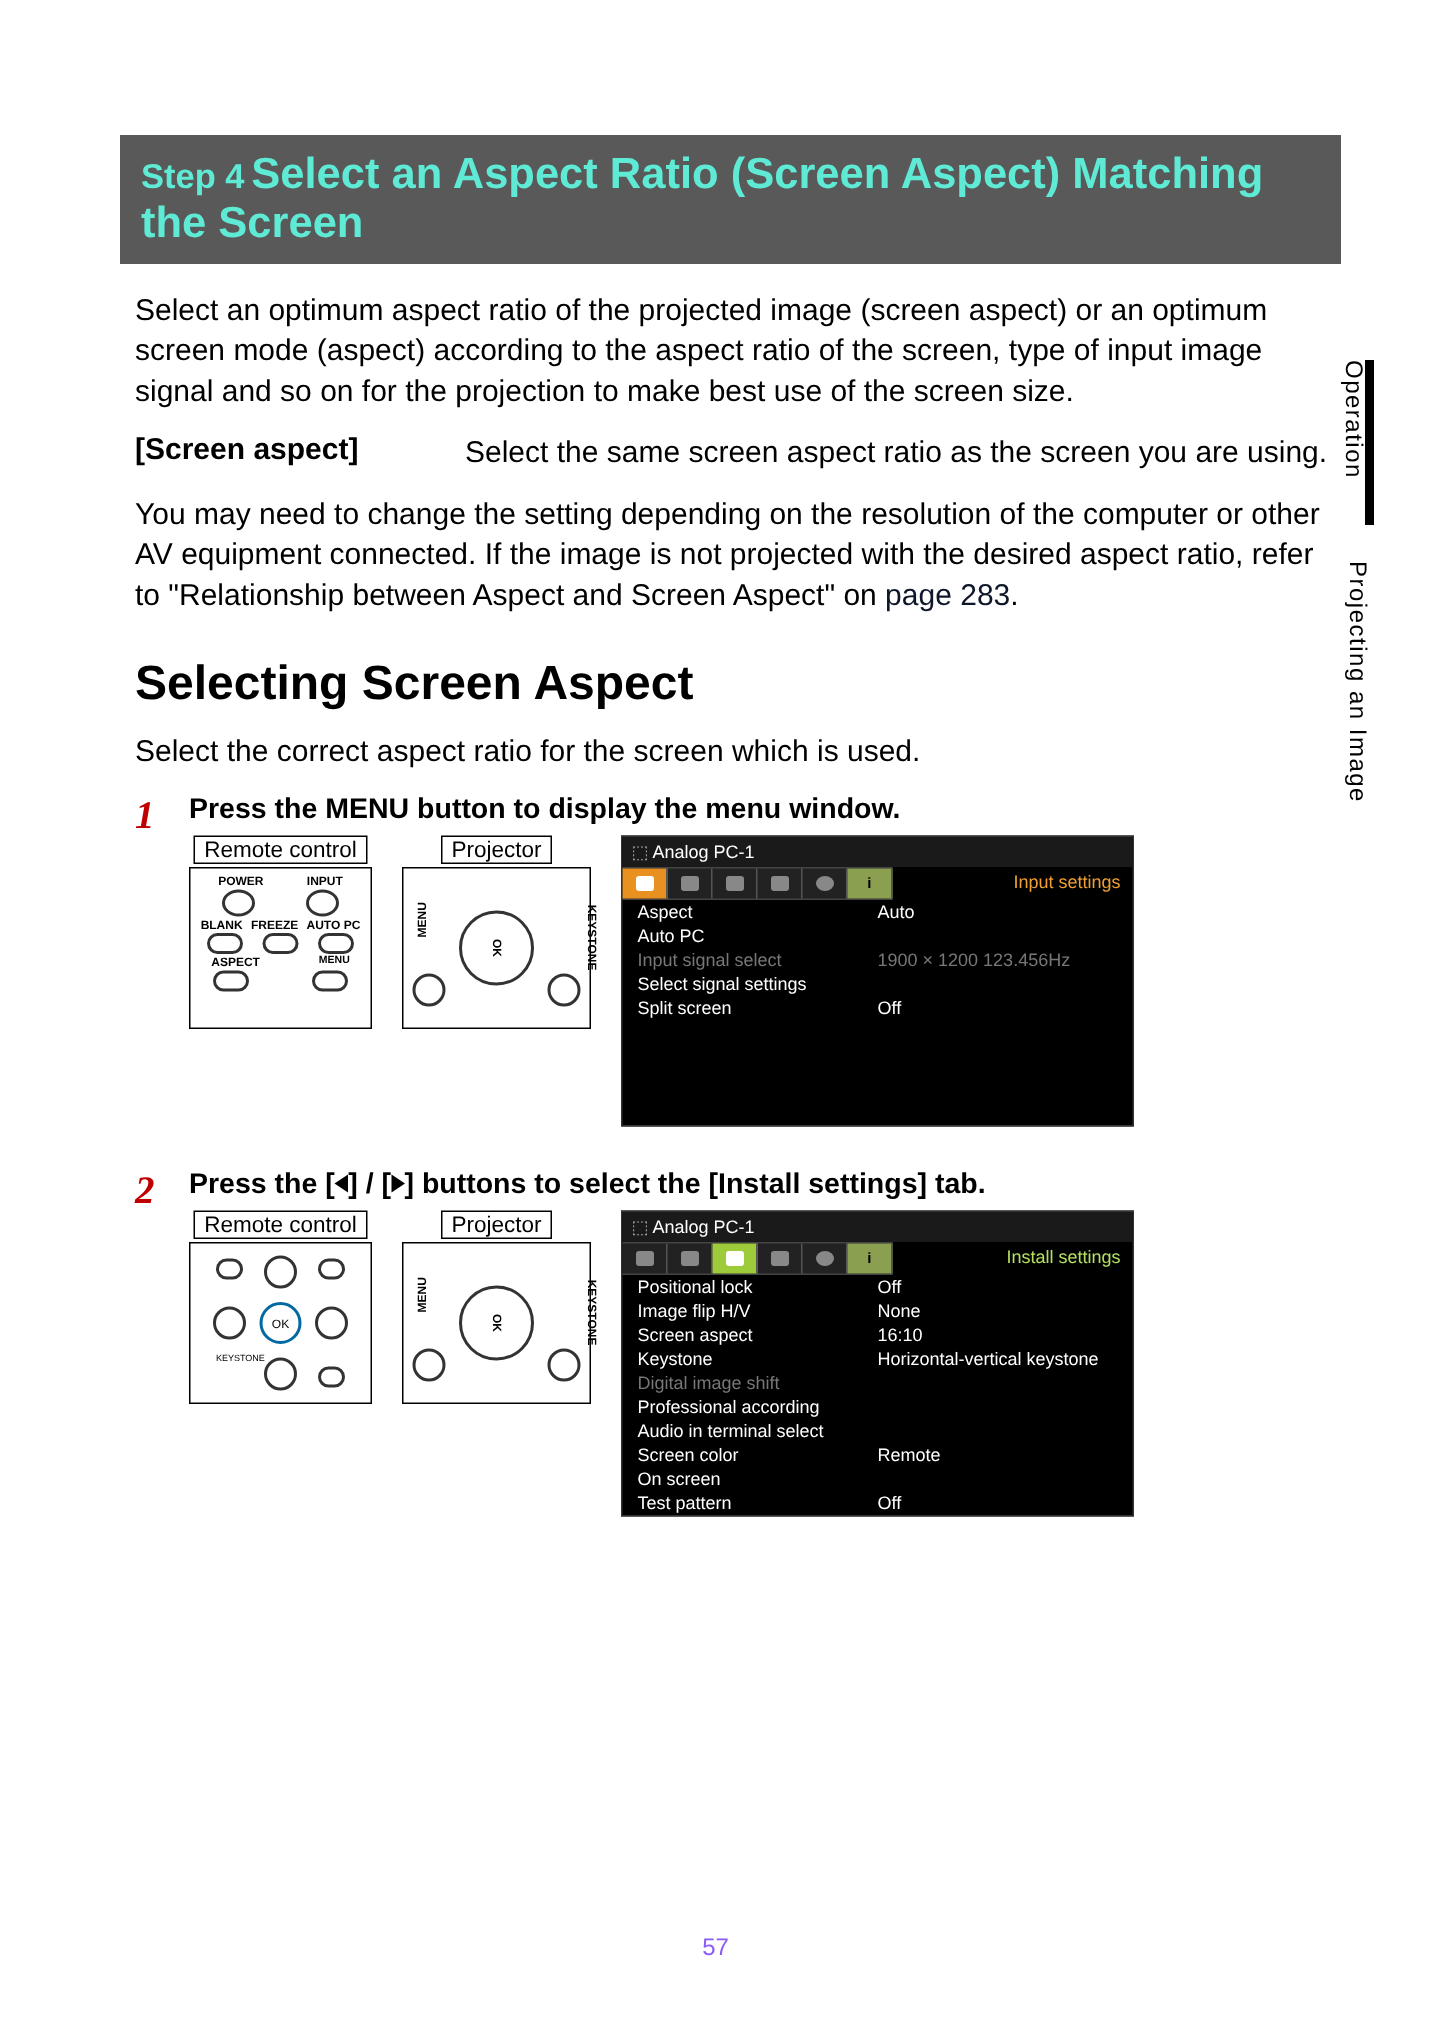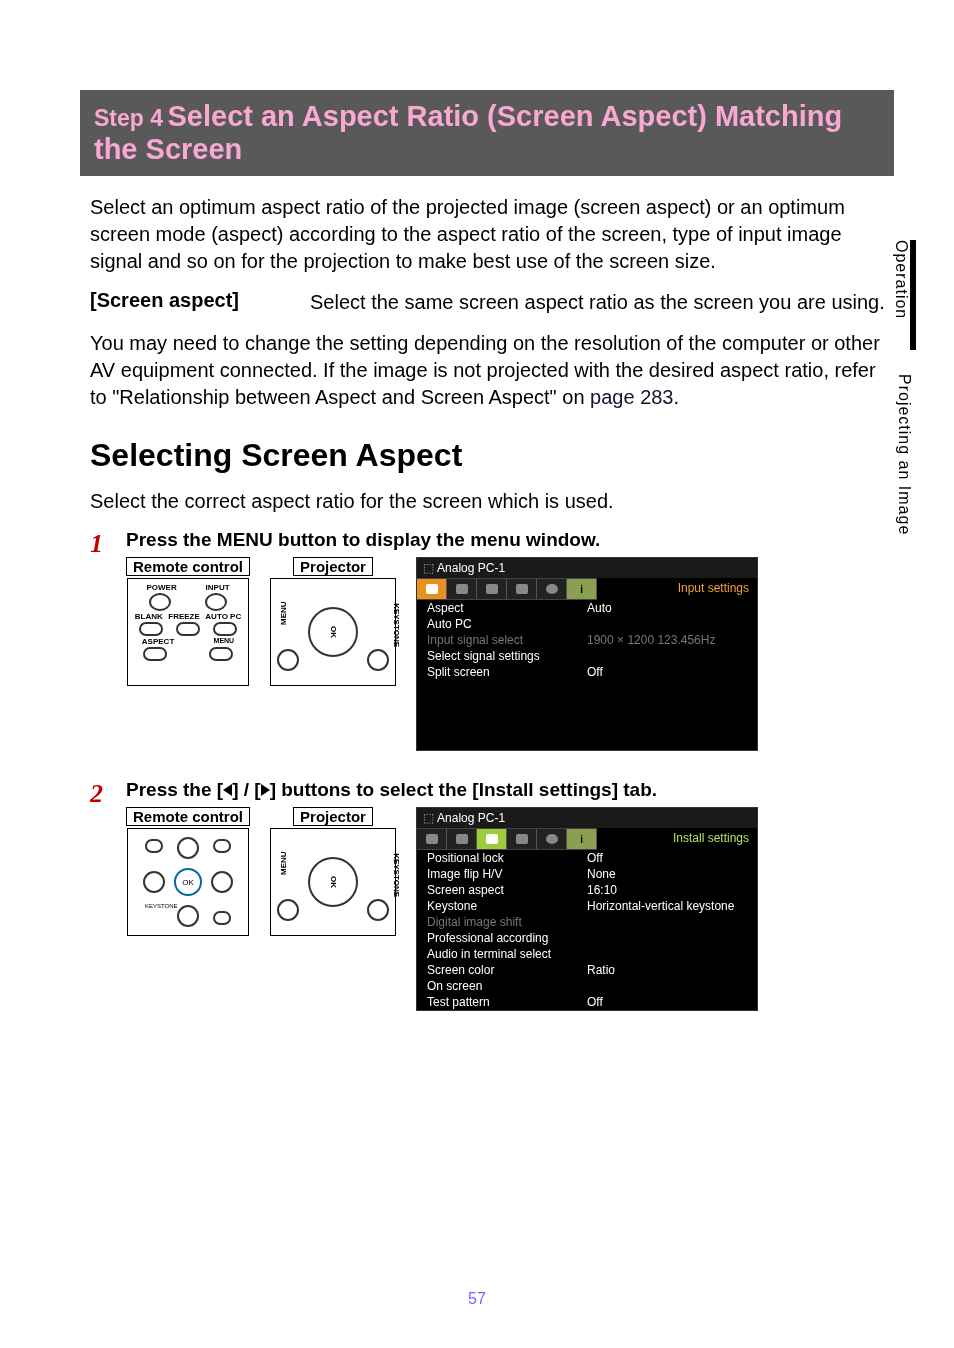--- a/index.html
+++ b/index.html
@@ -1,34 +1,34 @@
 <!DOCTYPE html>
 <html><head>
 <meta charset="utf-8">
 <style>
   * { margin: 0; padding: 0; box-sizing: border-box; }
   body { font-family: Arial, Helvetica, sans-serif; color: #000; width: 954px; height: 1348px; position: relative; background: #fff; }
   .page { padding: 90px 60px 0 90px; }
-  .step-header { background: #595959; color: #f9a8d4; padding: 10px 14px; margin-left: -10px; margin-bottom: 18px; }
+  .step-header { background: #595959; color: #5eead4; padding: 10px 14px; margin-left: -10px; margin-bottom: 18px; }
   .step-header .step-n { font-size: 23px; font-weight: bold; }
   .step-header .step-title { font-size: 29px; font-weight: bold; }
   .body-text { font-size: 20px; line-height: 1.35; }
   .para { margin-bottom: 14px; }
   .def-row { display: flex; margin-bottom: 6px; }
   .def-label { width: 220px; font-weight: bold; font-size: 20px; flex-shrink: 0; }
   .def-val { font-size: 20px; line-height: 1.35; }
   .link { color: #0f172a; }
   .h2 { font-size: 32px; font-weight: bold; margin: 26px 0 14px 0; }
   .step-row { display: flex; align-items: flex-start; margin-top: 14px; }
   .step-num { font-family: Georgia, 'Times New Roman', serif; font-style: italic; font-weight: bold; color: #c00000; font-size: 26px; width: 36px; flex-shrink: 0; }
   .step-body { flex: 1; }
   .step-instr { font-size: 19px; font-weight: bold; margin-bottom: 6px; }
   .figures { display: flex; gap: 20px; align-items: flex-start; margin-top: 6px; }
   .fig-col { display: flex; flex-direction: column; align-items: center; }
-  .fig-label { border: 1px solid #000; font-size: 15px; padding: 0 6px; margin-bottom: 2px; background: #fff; font-weight: bold; }
+  .fig-label { border: 1px solid #000; font-size: 15px; padding: 0 6px; margin-bottom: 2px; background: #fff; }
   .remote-box, .proj-box { border: 1px solid #000; background: #fff; }
   .remote-box { width: 122px; height: 108px; }
   .remote-inner { padding: 4px; }
   .rc-row { display: flex; justify-content: space-around; font-size: 8px; font-weight: bold; }
   .rc-btn { width: 22px; height: 18px; border: 2px solid #333; border-radius: 50%; margin: 1px; }
   .rc-btn.ov { border-radius: 10px; width: 24px; height: 14px; }
   .proj-box { width: 126px; height: 108px; position: relative; }
   .proj-pad { position: absolute; left: 50%; top: 50%; transform: translate(-50%,-50%); width: 50px; height: 50px; border: 2px solid #333; border-radius: 50%; }
   .proj-pad::before { content:"OK"; position:absolute; left:50%; top:50%; transform:translate(-50%,-50%) rotate(90deg); font-size:8px; font-weight:bold; }
   .proj-menu-b { position:absolute; left:6px; bottom:14px; width:22px; height:22px; border:2px solid #333; border-radius:50%; }
@@ -286,21 +286,21 @@
               <div class="osd-row">
                 <div class="osd-key">Professional according</div>
                 <div class="osd-val"></div>
               </div>
               <div class="osd-row">
                 <div class="osd-key">Audio in terminal select</div>
                 <div class="osd-val"></div>
               </div>
               <div class="osd-row">
                 <div class="osd-key">Screen color</div>
-                <div class="osd-val">Ratio</div>
+                <div class="osd-val">Remote</div>
               </div>
               <div class="osd-row">
                 <div class="osd-key">On screen</div>
                 <div class="osd-val"></div>
               </div>
               <div class="osd-row">
                 <div class="osd-key">Test pattern</div>
                 <div class="osd-val">Off</div>
               </div>
             </div>

